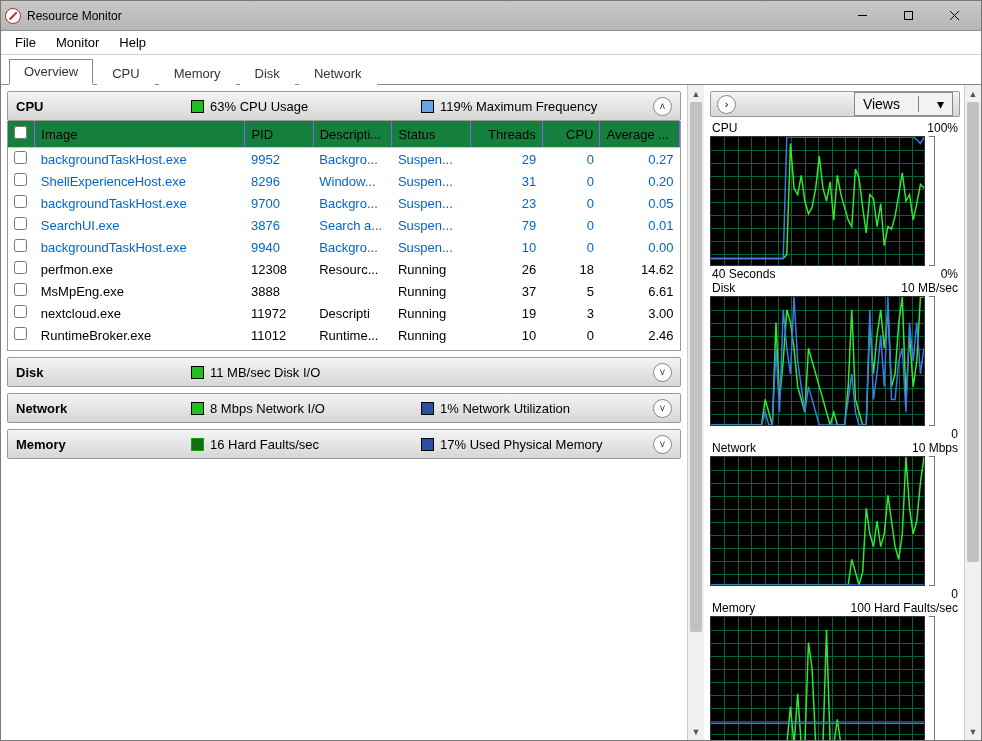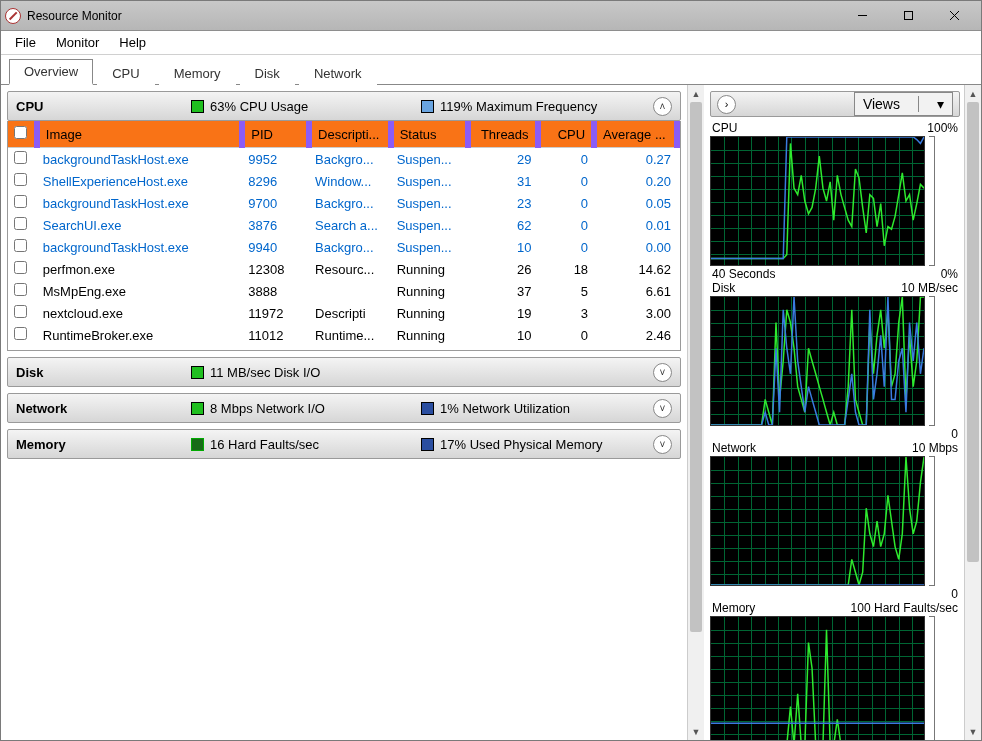--- a/index.html
+++ b/index.html
@@ -25,21 +25,21 @@
 .right-scroll{ width:17px; background:#f0f0f0; border-left:1px solid #ccc; position:relative;}
 .right-scroll .arrow{height:17px; display:flex;align-items:center;justify-content:center;color:#555;font-size:9px;}
 .right-scroll .thumb{position:absolute;left:2px;right:2px;top:17px;height:460px;background:#c2c2c2;border-radius:2px;}
 .panel-header { height:30px; background:linear-gradient(#f4f4f4,#d6d6d6); border:1px solid #9a9a9a; border-radius:2px; display:flex; align-items:center; padding:0 8px; font-size:13px;}
 .panel-header .name { font-weight:bold; width:175px; }
 .panel-header .swatch { width:13px; height:13px; border:1px solid #000; margin-right:6px; }
 .panel-header .metric{ flex:0 0 230px; display:flex; align-items:center;}
 .panel-header .btn { margin-left:auto; width:19px; height:19px; border:1px solid #888; border-radius:50%; background:#fff; display:flex; align-items:center; justify-content:center; font-size:10px; color:#333;}
 .cpu-body { border:1px solid #9a9a9a; border-top:none; overflow-x:hidden; overflow-y:scroll; height:230px; background:#fff;}
 table{ width:100%; border-collapse:collapse; font-size:13px;}
-thead th{ text-align:left; font-weight:normal; padding:5px 6px; border-right:6px solid #8b5cf6; border-bottom:1px solid #ccc; background:#f97316; white-space:nowrap; overflow:hidden; text-overflow:ellipsis;}
+thead th{ text-align:left; font-weight:normal; padding:5px 6px; border-right:1px solid #8b5cf6; border-bottom:1px solid #ccc; background:#15803d; white-space:nowrap; overflow:hidden; text-overflow:ellipsis;}
 tbody td{ padding:3px 6px; white-space:nowrap; overflow:hidden; text-overflow:ellipsis;}
 tbody tr{ height:22px;}
 .col-check{width:24px;}
 .col-image{width:200px;}
 .col-pid{width:65px;}
 .col-desc{width:70px;}
 .col-status{width:75px;}
 .col-threads{width:68px; text-align:right;}
 .col-cpu{width:55px; text-align:right;}
 .col-avg{width:70px; text-align:right;}
@@ -161,21 +161,21 @@
   <td class="col-threads num">23</td>
   <td class="col-cpu num">0</td>
   <td class="col-avg num">0.05</td>
               </tr>
               <tr class="suspended">
                 <td class="col-check"><input type="checkbox" style=""></td>
   <td class="col-image">SearchUI.exe</td>
   <td class="col-pid">3876</td>
   <td class="col-desc">Search a...</td>
   <td class="col-status">Suspen...</td>
-  <td class="col-threads num">62</td>
+  <td class="col-threads num">79</td>
   <td class="col-cpu num">0</td>
   <td class="col-avg num">0.01</td>
               </tr>
               <tr class="suspended">
                 <td class="col-check"><input type="checkbox" style=""></td>
   <td class="col-image">backgroundTaskHost.exe</td>
   <td class="col-pid">9940</td>
   <td class="col-desc">Backgro...</td>
   <td class="col-status">Suspen...</td>
   <td class="col-threads num">10</td>

